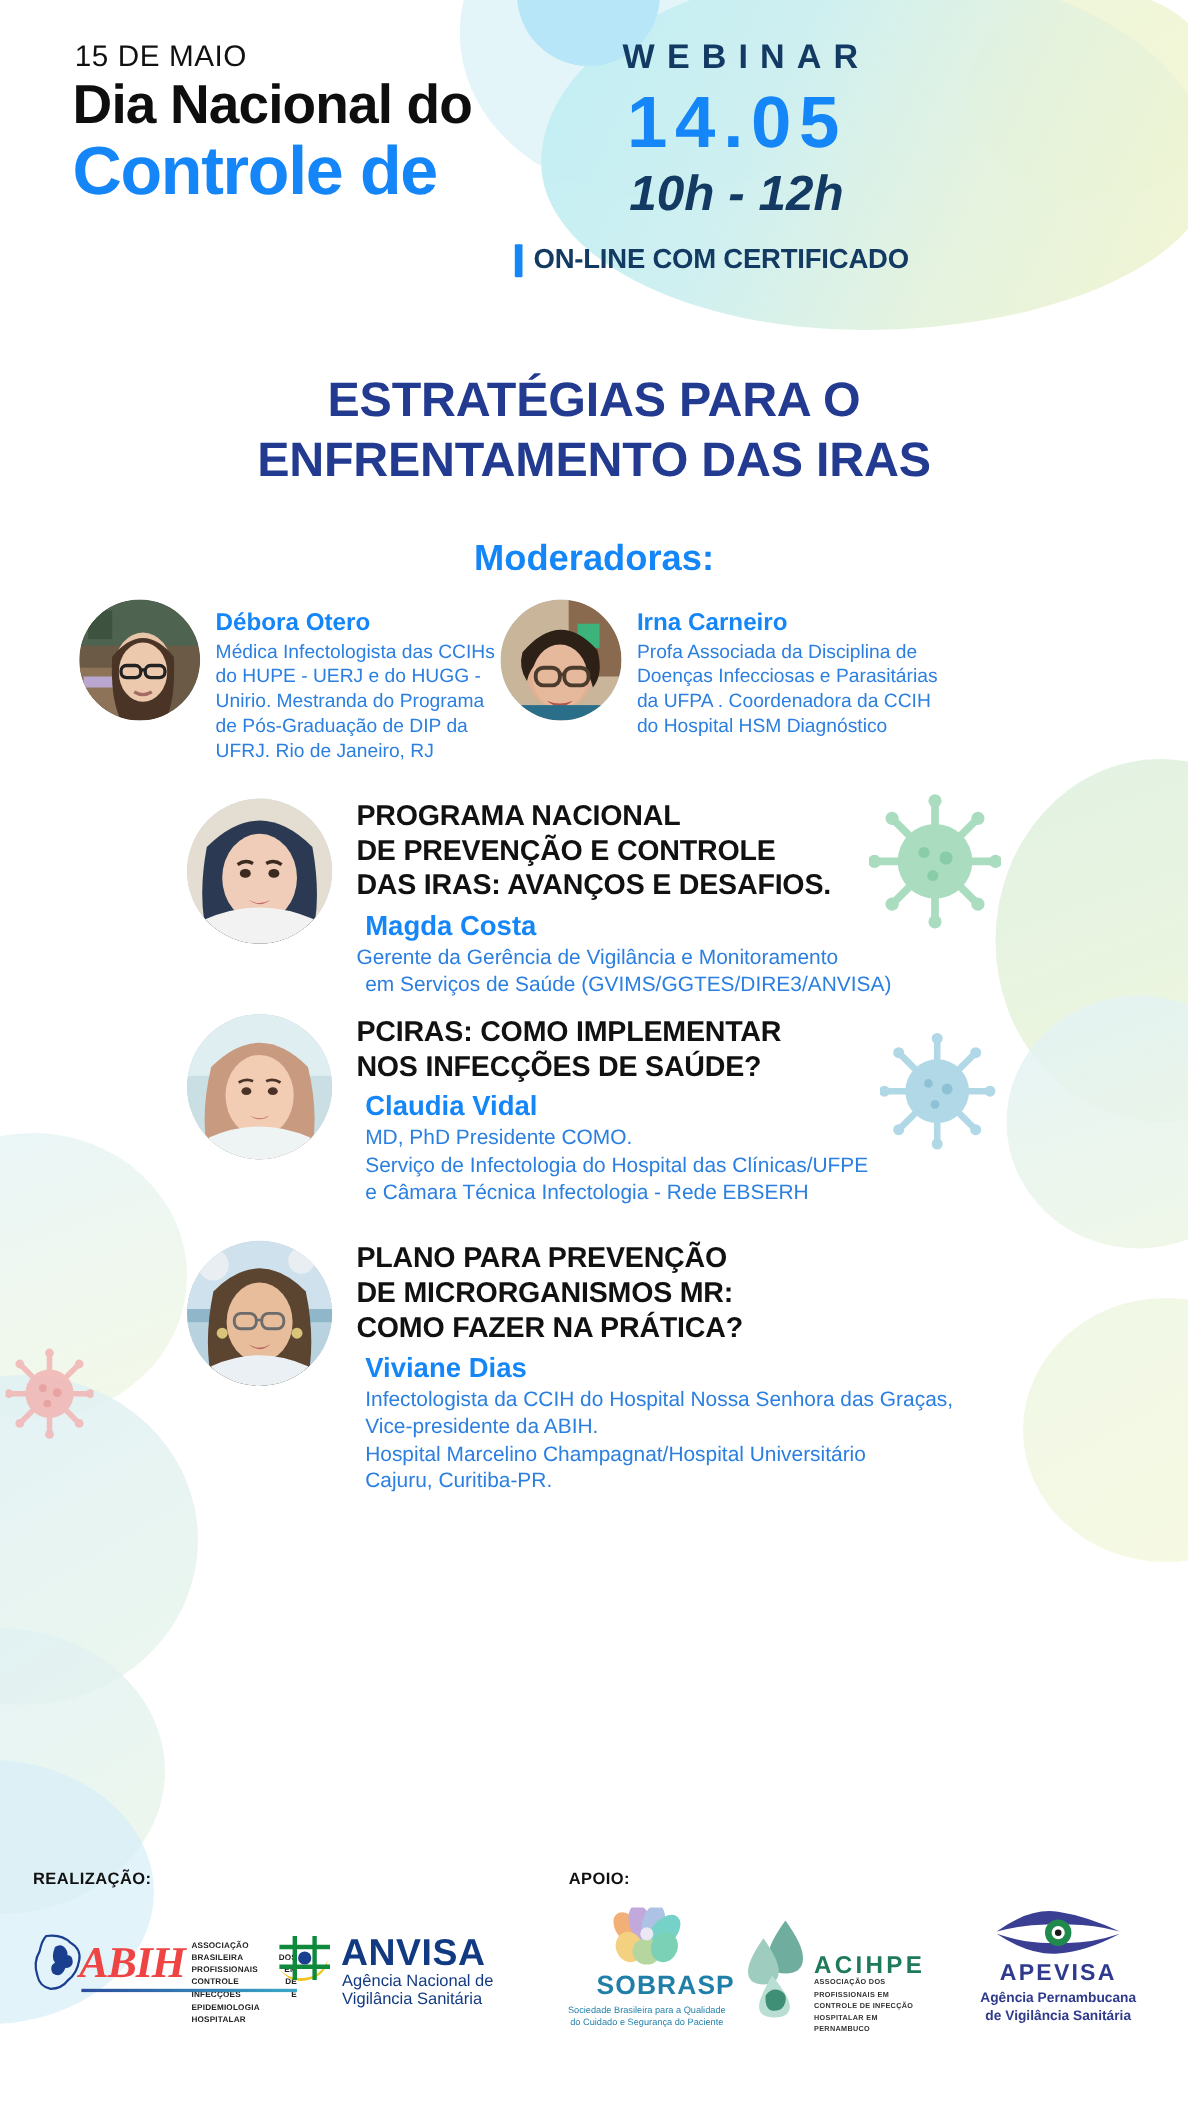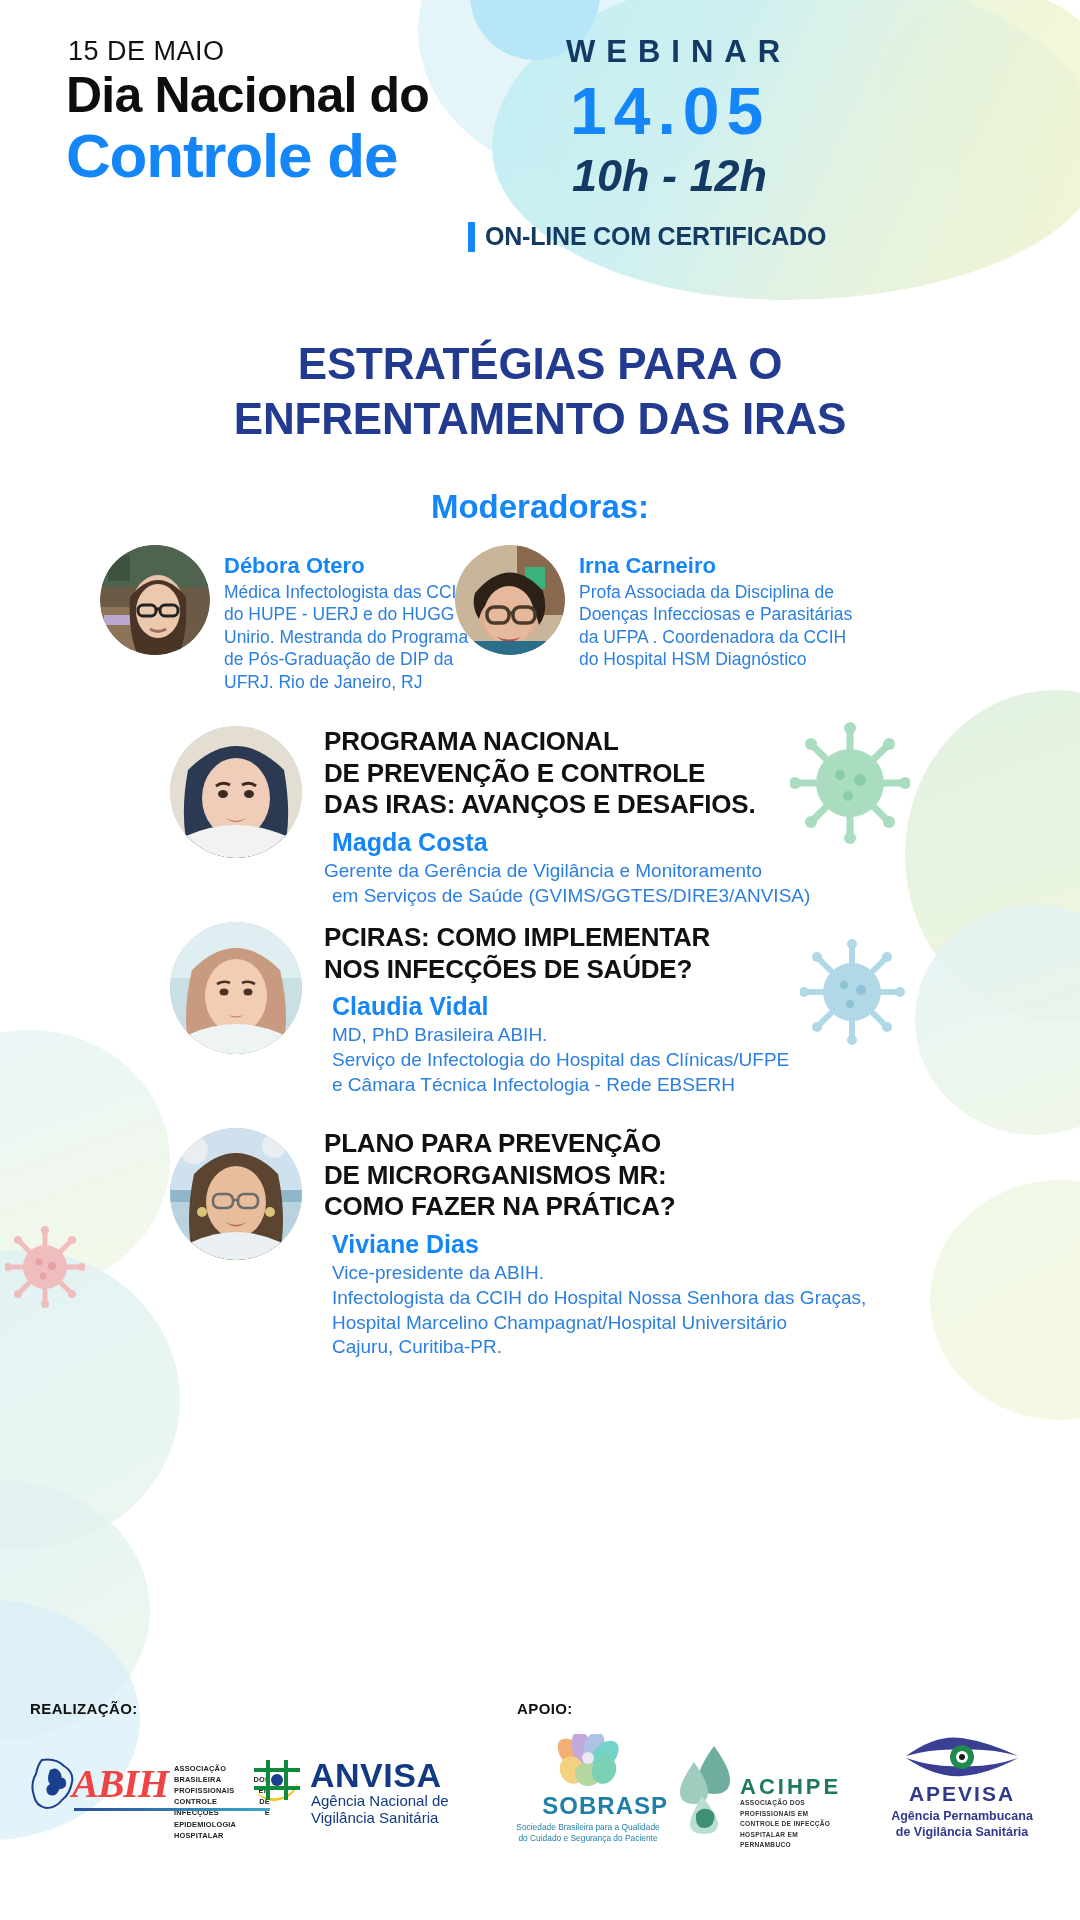--- a/index.html
+++ b/index.html
@@ -103,21 +103,21 @@
     position:absolute;left:0;top:336px;width:1080px;text-align:center;
     font-size:44px;font-weight:700;color:#223a8f;line-height:1.25;letter-spacing:-.2px;
   }
 
   
   .mod-label{
     position:absolute;left:0;top:488px;width:1080px;text-align:center;
     font-size:33px;font-weight:700;color:#1486f7;
   }
   .mod{position:absolute;display:flex;align-items:flex-start;}
-  .mod-1{left:100px;top:545px;justify-content:space-between;}
+  .mod-1{left:72px;top:545px;justify-content:space-between;}
   .mod-2{left:455px;top:545px;}
   .avatar{
     border-radius:50%;flex:none;overflow:hidden;position:relative;
     background:#cfd6dc;
   }
   .av-110{width:110px;height:110px;}
   .mod-txt{margin-left:14px;padding-top:8px;}
   .mod-name{font-size:22px;font-weight:700;color:#1486f7;margin-bottom:2px;}
   .mod-bio{font-size:17.5px;color:#2b7fe0;line-height:1.28;font-weight:400;}
 
@@ -431,21 +431,21 @@
         </g>
       </svg>
     </div>
     <div class="s-txt">
       <div class="s-title">
         <div>PCIRAS: COMO IMPLEMENTAR</div>
         <div>NOS INFECÇÕES DE SAÚDE?</div>
       </div>
       <div class="s-name ind">Claudia Vidal</div>
       <div class="s-bio ind">
-        <div>MD, PhD Brasileira ABIH.</div>
+        <div>MD, PhD Presidente COMO.</div>
         <div>Serviço de Infectologia do Hospital das Clínicas/UFPE</div>
         <div>e Câmara Técnica Infectologia - Rede EBSERH</div>
       </div>
     </div>
   </div>
 
   <div class="session s3">
     <div class="avatar">
       <svg width="132" height="132" viewBox="0 0 132 132">
         <defs>
@@ -472,22 +472,22 @@
       </svg>
     </div>
     <div class="s-txt">
       <div class="s-title">
         <div>PLANO PARA PREVENÇÃO</div>
         <div>DE  MICRORGANISMOS MR:</div>
         <div>COMO FAZER NA PRÁTICA?</div>
       </div>
       <div class="s-name ind">Viviane Dias</div>
       <div class="s-bio ind">
+        <div>Infectologista da CCIH do Hospital Nossa Senhora das Graças,</div>
         <div> Vice-presidente da ABIH.</div>
-        <div>Infectologista da CCIH do Hospital Nossa Senhora das Graças,</div>
         <div>Hospital Marcelino Champagnat/Hospital Universitário</div>
         <div>Cajuru, Curitiba-PR.</div>
       </div>
     </div>
   </div>
 
   <div class="footer">
     <div class="f-label f-real-label">REALIZAÇÃO:</div>
     <div class="f-label f-apoio-label">APOIO:</div>
 

